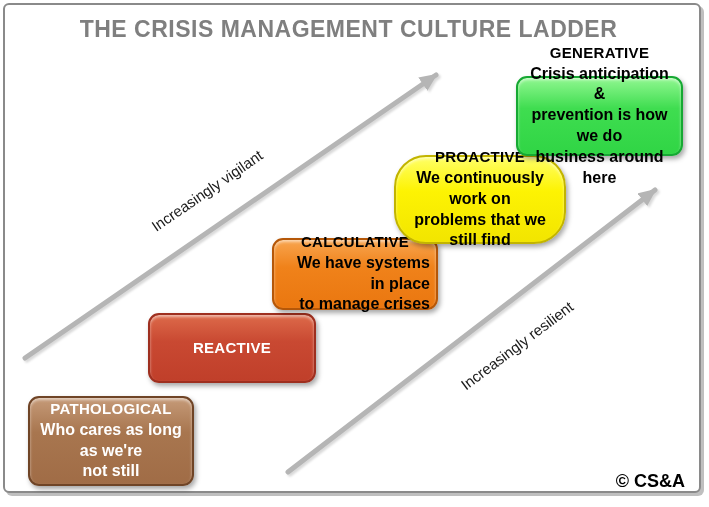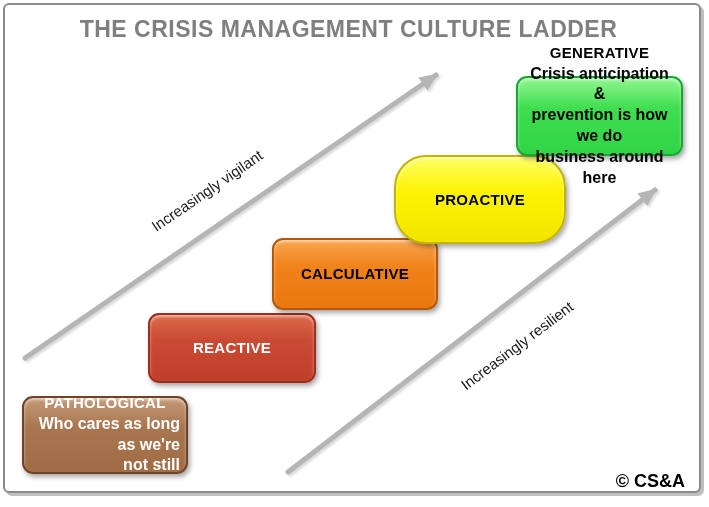--- a/index.html
+++ b/index.html
@@ -75,23 +75,23 @@
     line-height: 1.2;
   }
   .step-body {
     font-size: 16px;
     font-weight: bold;
     line-height: 1.3;
     white-space: pre-line;
     margin-top: 2px;
   }
   .step.pathological {
-    left: 22px; top: 396px; width: 166px; height: 78px;
+    left: 28px; top: 396px; width: 166px; height: 90px;
     background: linear-gradient(to bottom, #c59a78 0%, #a8764f 40%, #a06c46 100%);
-    border-color: #6f4426; color: #ffffff; text-align: right;
+    border-color: #6f4426; color: #ffffff;
   }
   .step.reactive {
     left: 148px; top: 313px; width: 168px; height: 70px;
     background: linear-gradient(to bottom, #dd6a4a 0%, #c94932 40%, #c03f2a 100%);
     border-color: #9e2f1f; color: #ffffff;
   }
   .step.calculative {
     left: 272px; top: 238px; width: 166px; height: 72px;
     background: linear-gradient(to bottom, #f8a54f 0%, #f0821a 40%, #ea7710 100%);
     border-color: #b55708; color: #000000; text-align: right;
@@ -141,24 +141,28 @@
     <div class="step-body">Who cares as long as we're
 not still</div>
   </div>
 
   <div class="step reactive">
     <div class="step-title">REACTIVE</div>
   </div>
 
   <div class="step calculative">
     <div class="step-title">CALCULATIVE</div>
+    <div class="step-body">We have systems in place
+to manage crises</div>
   </div>
 
   <div class="step proactive">
     <div class="step-title">PROACTIVE</div>
+    <div class="step-body">We continuously work on
+problems that we still find</div>
   </div>
 
   <div class="step generative">
     <div class="step-title">GENERATIVE</div>
     <div class="step-body">Crisis anticipation &amp;
 prevention is how we do
 business around here</div>
   </div>
 
   <div class="copyright">© CS&amp;A</div>

